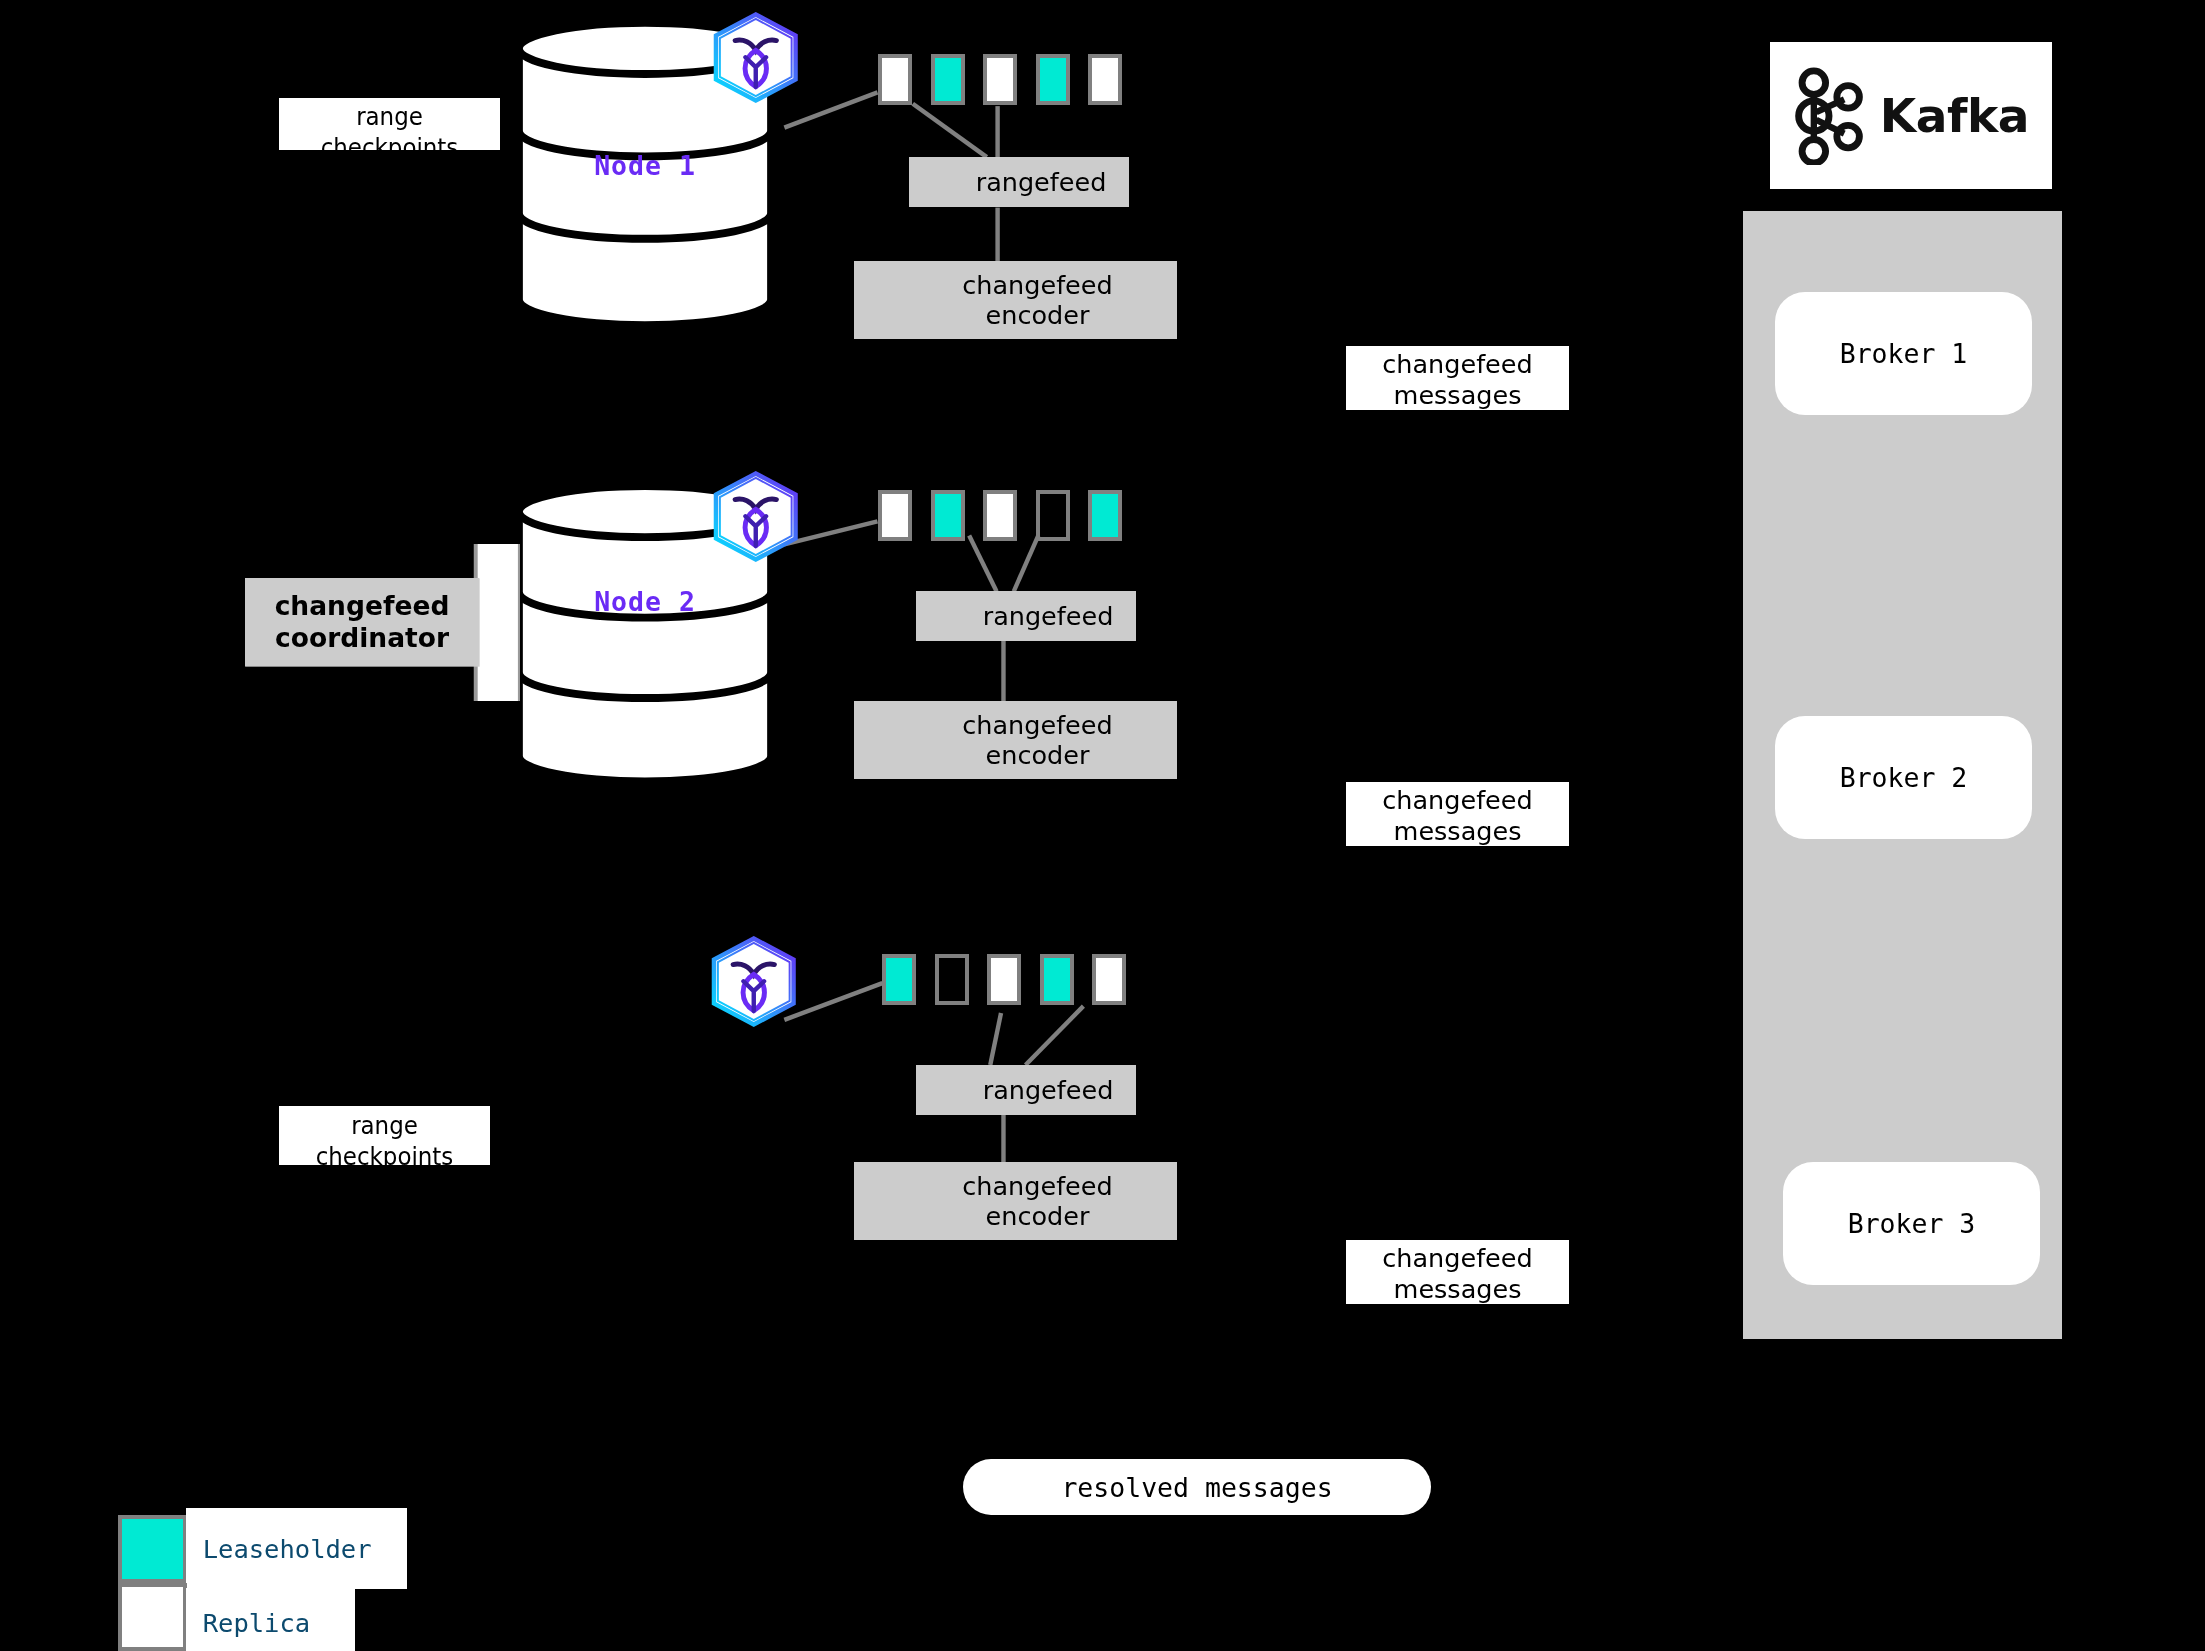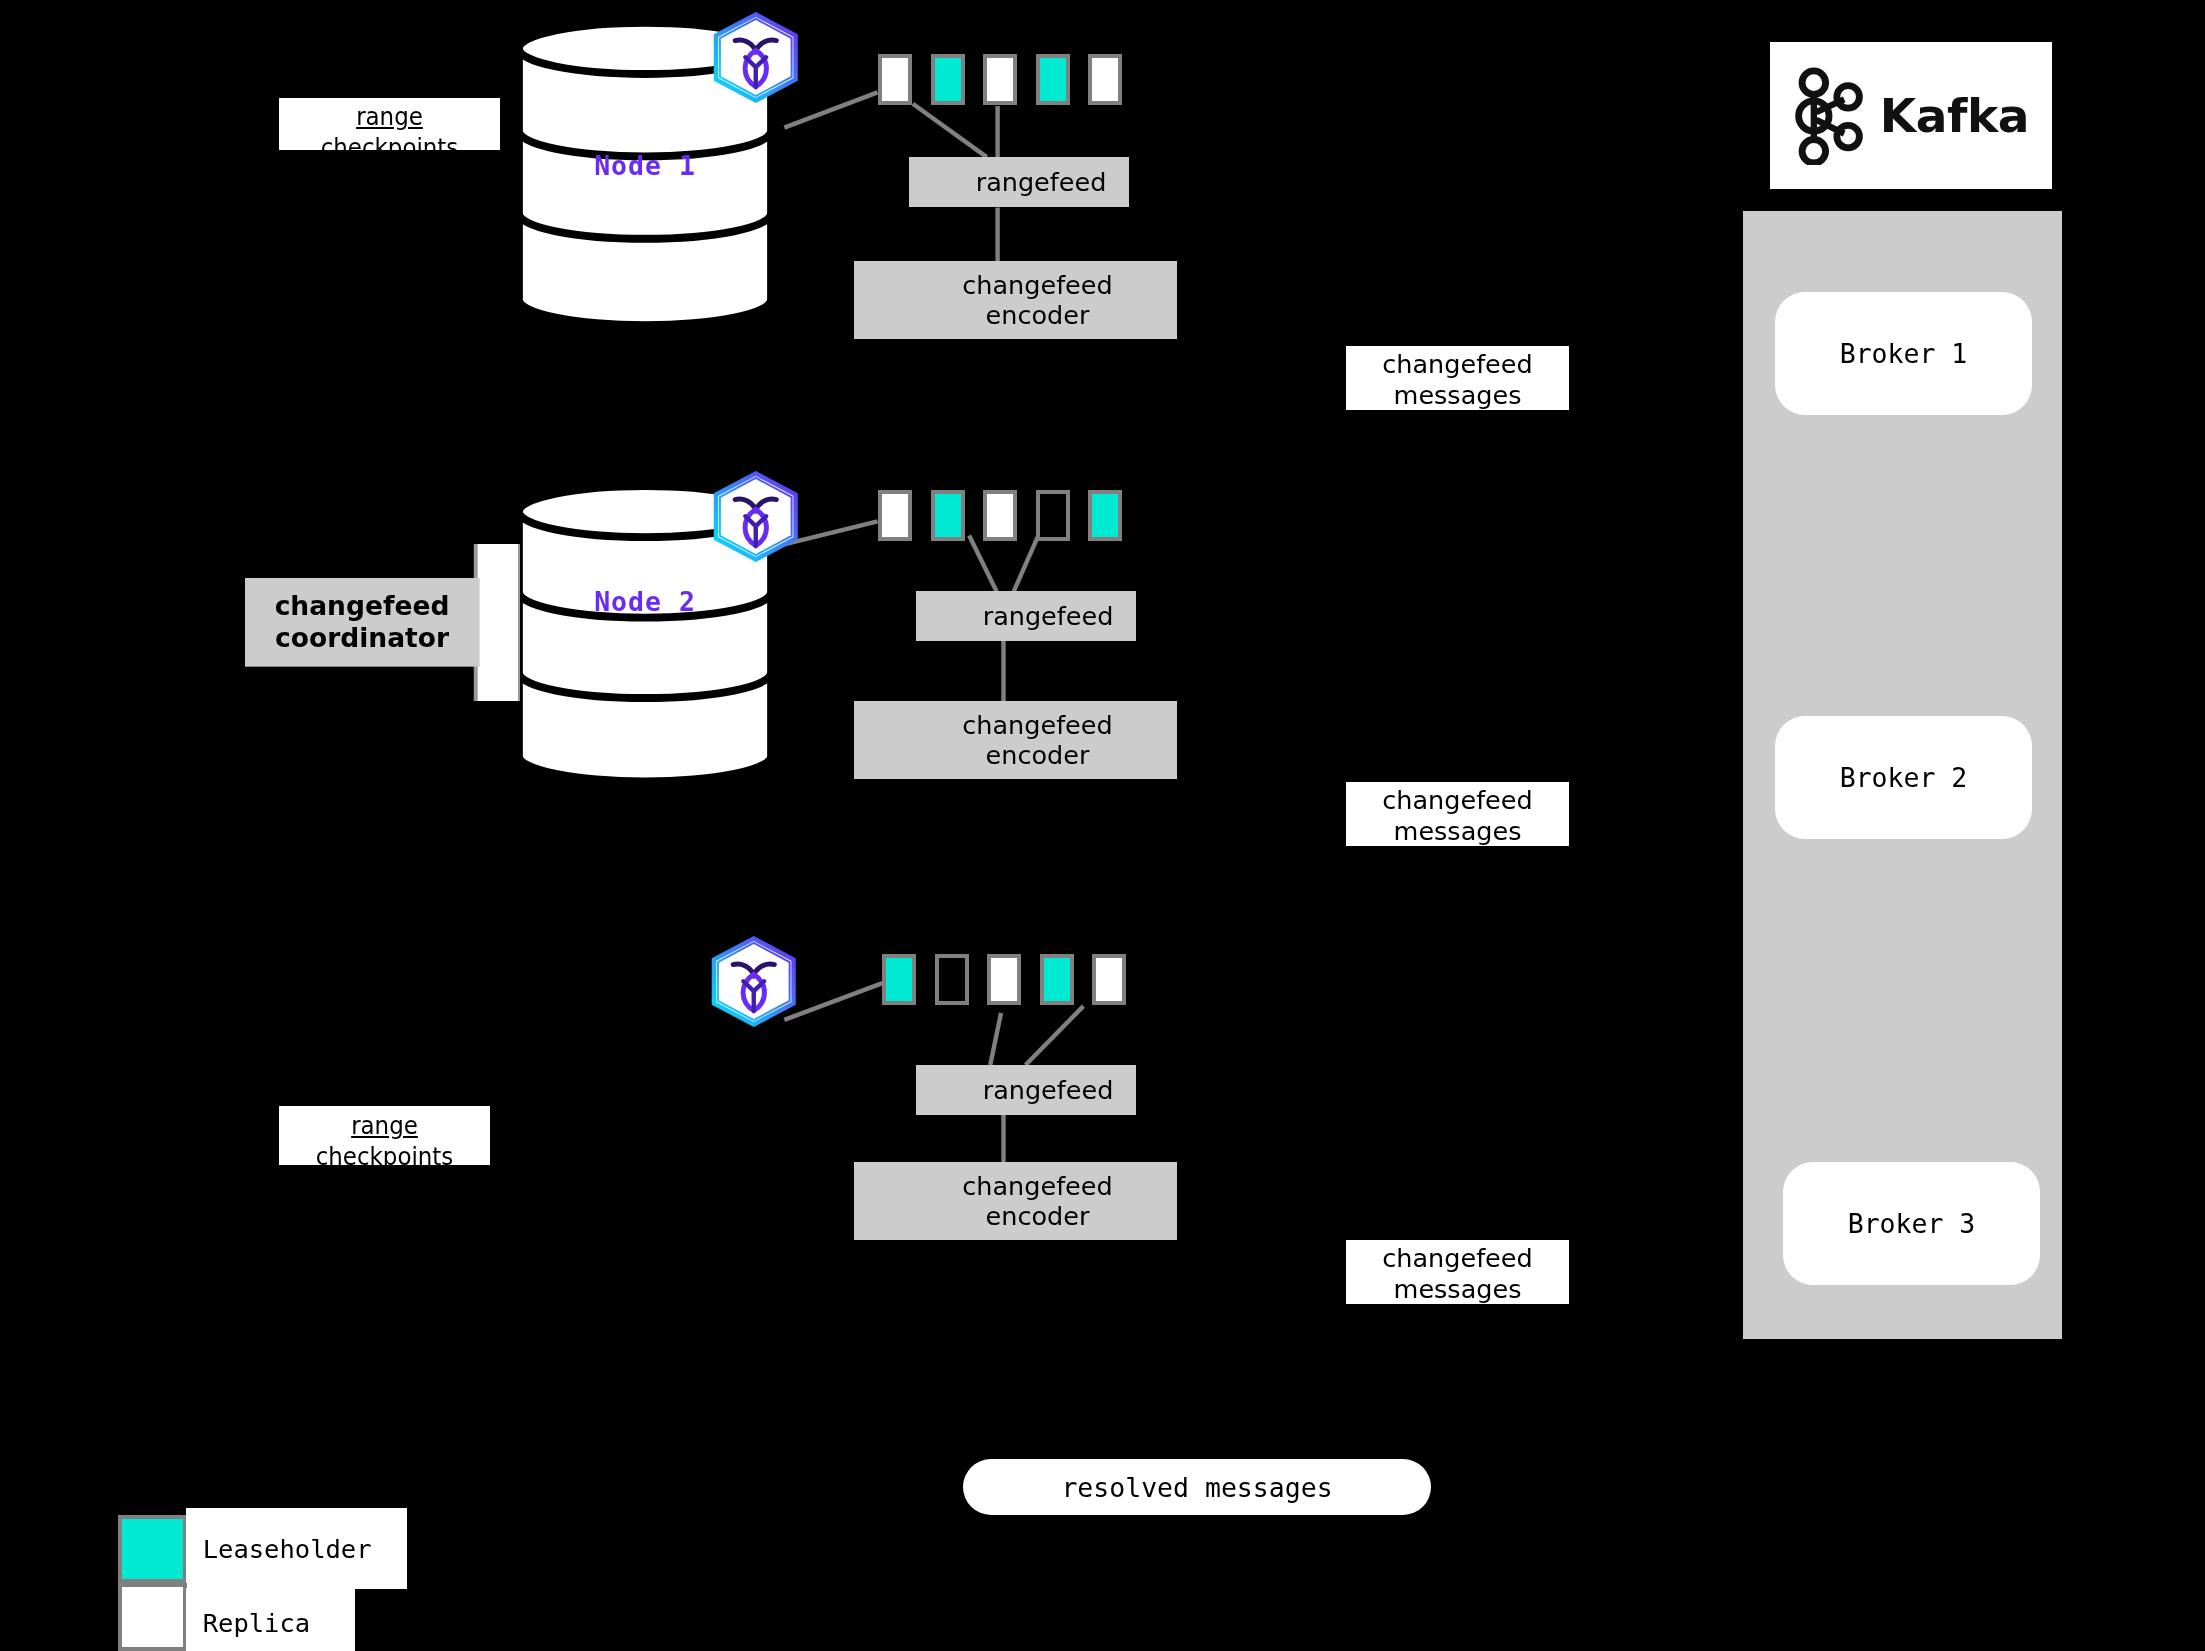--- a/index.html
+++ b/index.html
@@ -33,21 +33,21 @@
   .gbox{position:absolute;background:#cccccc;color:#000;
         display:flex;align-items:center;justify-content:center;
         text-align:center;line-height:1.18;
         font-family:"DejaVu Sans",sans-serif;font-size:25.5px;padding-left:44px;}
 
   
   .wbox{position:absolute;background:#ffffff;color:#000;overflow:hidden;
         text-align:center;line-height:1.22;font-size:25.5px;
         font-family:"DejaVu Sans",sans-serif;}
   .wbox.cond{font-family:"DejaVu Sans Condensed","DejaVu Sans",sans-serif;
-        font-stretch:condensed;text-decoration:underline;}
+        font-stretch:condensed;}
 
   
   .coord-wrap{position:absolute;}
   .coord-body{position:absolute;background:#cccccc;color:#000;font-weight:700;
         display:flex;align-items:center;justify-content:center;text-align:center;
         line-height:1.2;font-size:26.5px;font-family:"DejaVu Sans",sans-serif;}
 
   
   .kafka-logo{position:absolute;background:#fff;display:flex;align-items:center;
         justify-content:center;gap:12.7px;}
@@ -59,21 +59,21 @@
         font-family:"DejaVu Sans Mono",monospace;font-size:26.5px;color:#000;}
 
   
   .pill{position:absolute;background:#ffffff;border-radius:490px;
         display:flex;align-items:center;justify-content:center;
         font-family:"DejaVu Sans Mono",monospace;font-size:26.5px;color:#000;
         font-stretch:condensed;}
 
   
   .legend-swatch{position:absolute;border:4.4px solid #808080;box-sizing:border-box;}
-  .legend-label{position:absolute;background:#ffffff;color:#000000;
+  .legend-label{position:absolute;background:#ffffff;color:#0c4a6e;
         font-family:"DejaVu Sans Mono",monospace;font-size:25.5px;
         display:flex;align-items:center;padding-left:16.7px;box-sizing:border-box;}
 </style>
 </head>
 <body>
 
 <div id="stage">
 
   <svg id="wires" viewBox="0 0 4498 3369" xmlns="http://www.w3.org/2000/svg">
     <g stroke="#808080" stroke-width="9" fill="none" stroke-linecap="butt">

